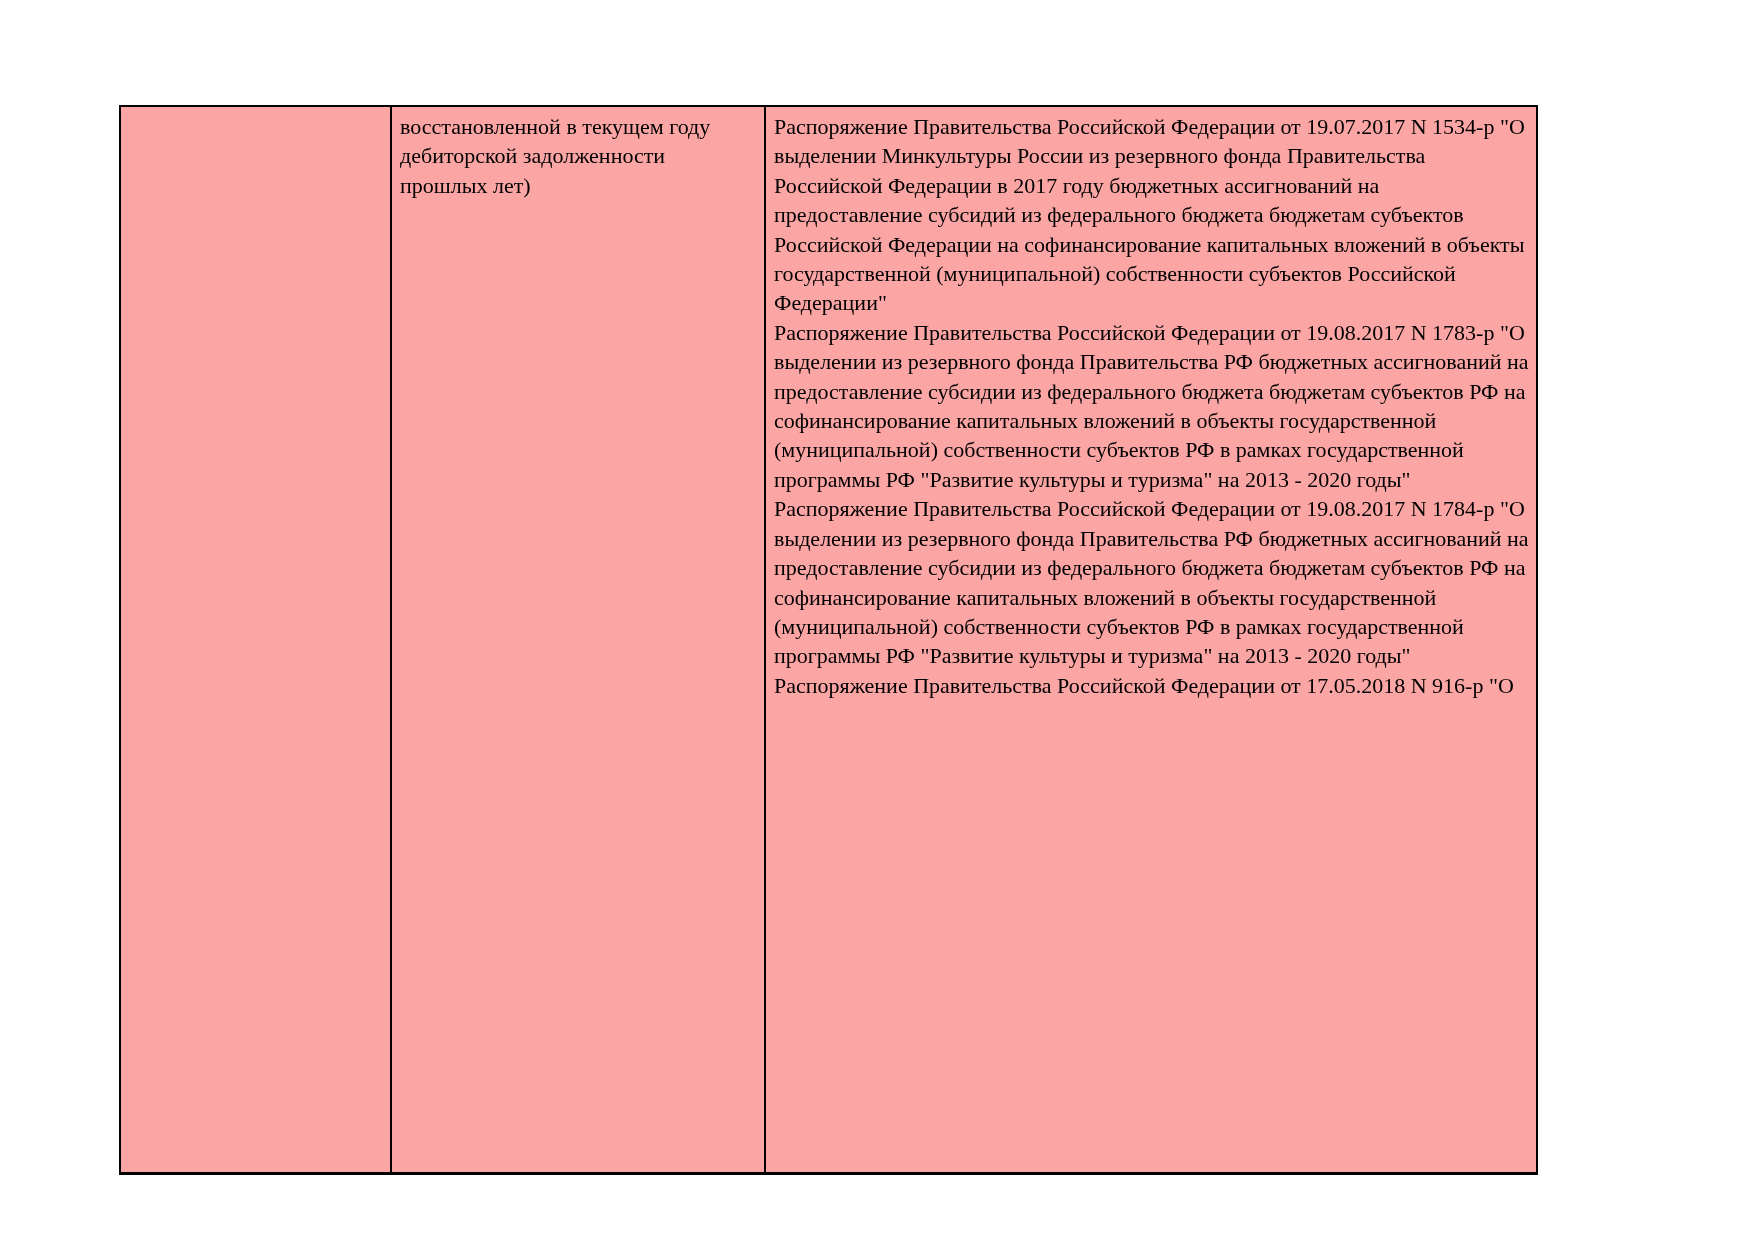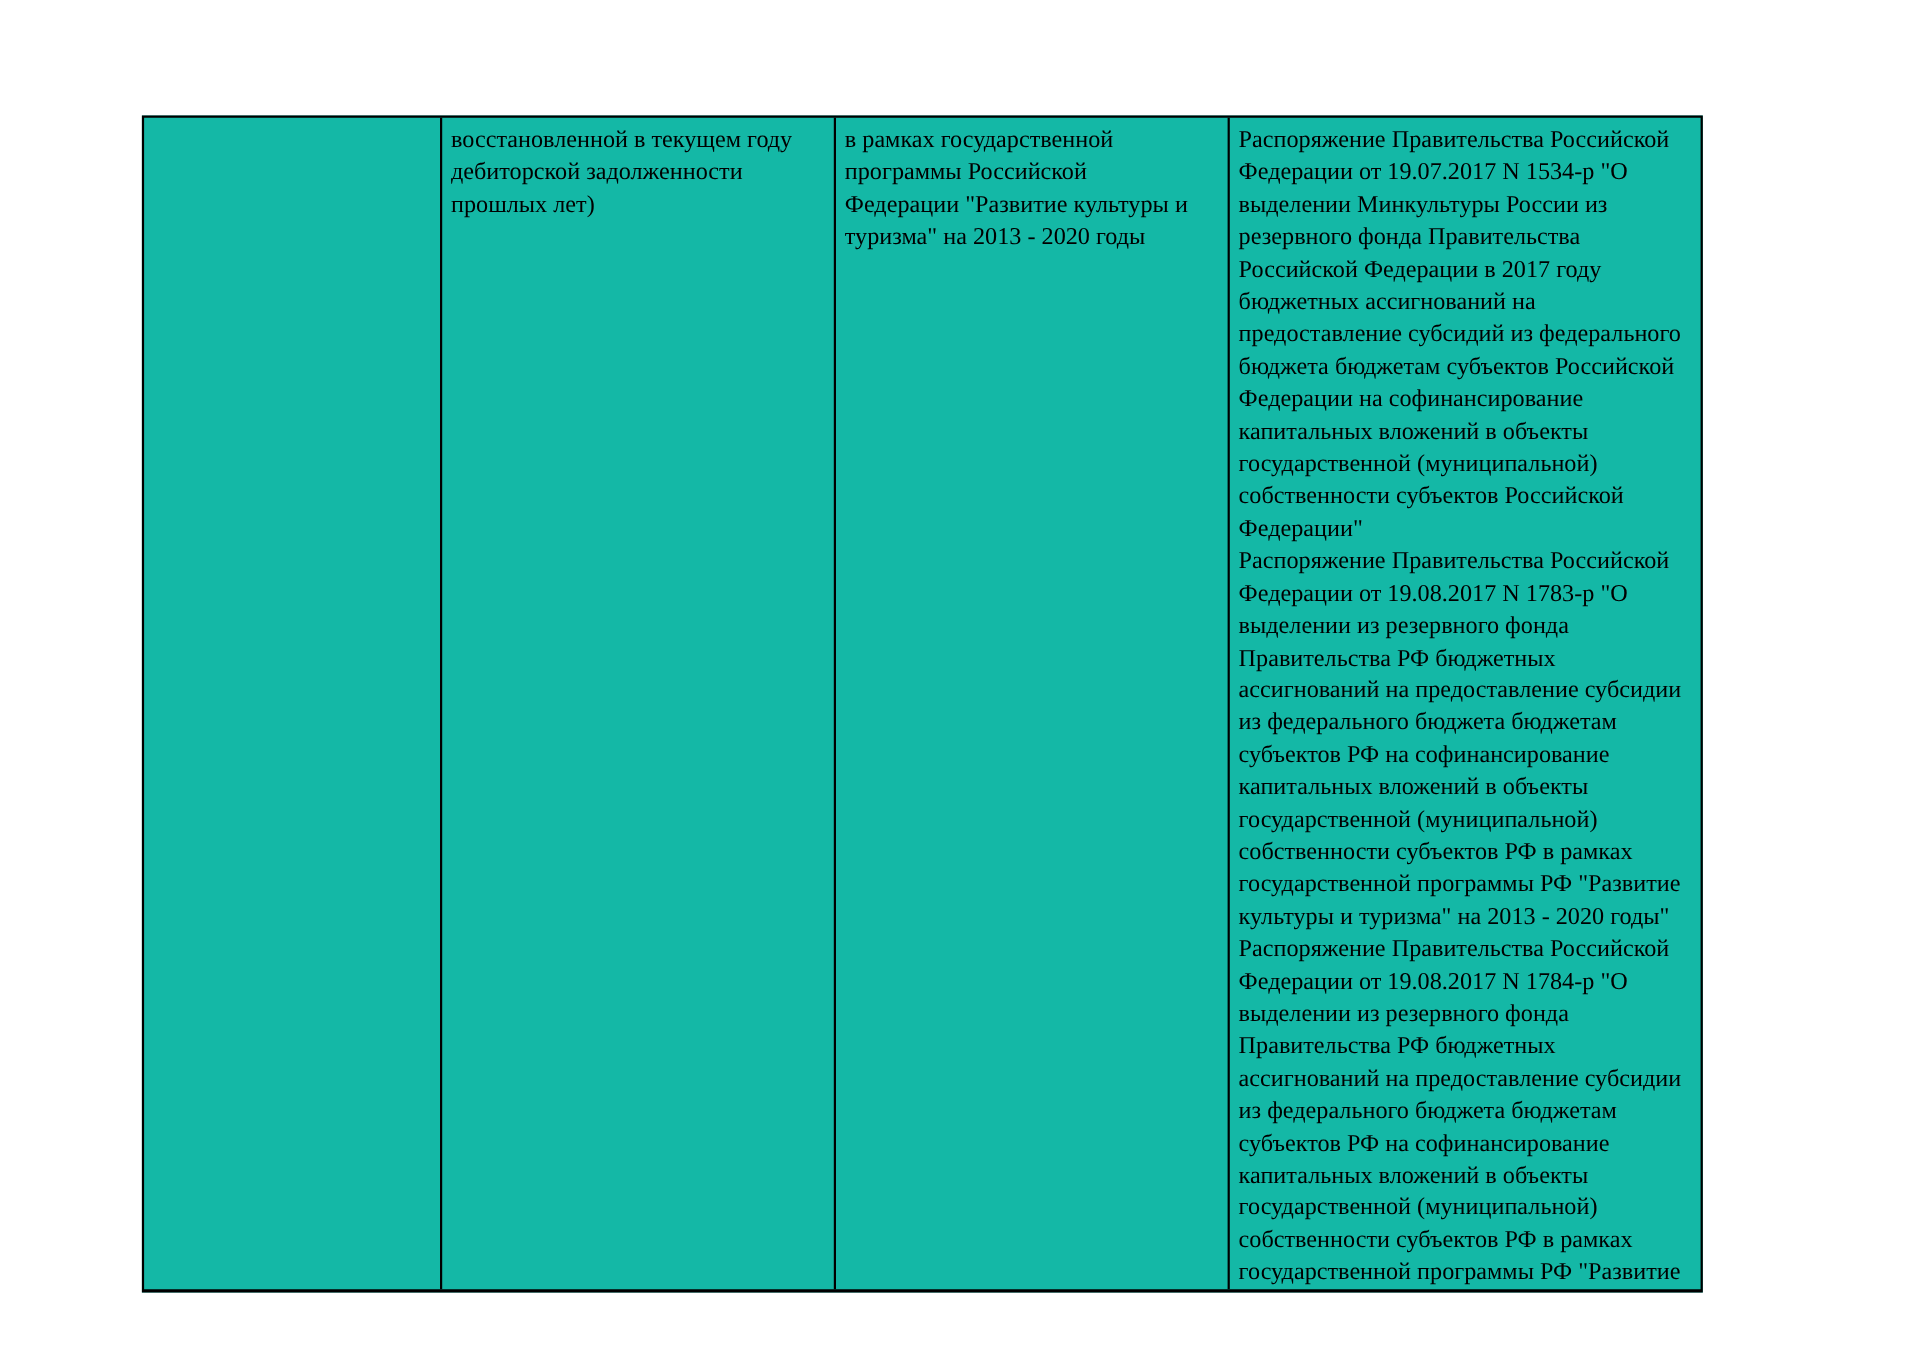--- a/index.html
+++ b/index.html
@@ -14,29 +14,29 @@
     font-family: "Liberation Serif", "DejaVu Serif", serif;
     color: #000000;
   }
   .page {
     position: absolute;
     inset: 0;
     background: #ffffff;
   }
   .doc-table {
     position: absolute;
-    left: 129px;
+    left: 119px;
     top: 105px;
     width: 1419px;
     height: 1070px;
     box-sizing: border-box;
     display: flex;
     border: 2px solid #000000;
     border-bottom-width: 3px;
-    background: #14b8a6;
+    background: #fca5a5;
   }
   .cell {
     box-sizing: border-box;
     padding: 5px 8px 0 8px;
     font-size: 22px;
     line-height: 29.4px;
     overflow: hidden;
     text-align: left;
   }
   .cell + .cell {
@@ -58,24 +58,22 @@
   <div class="doc-table">
 
     <div class="cell col1">
       <div class="para"></div>
     </div>
 
     <div class="cell col2">
       <div class="para">восстановленной в текущем году дебиторской задолженности прошлых лет)</div>
     </div>
 
-    <div class="cell col3">
-      <div class="para">в рамках государственной программы Российской Федерации "Развитие культуры и туризма" на 2013 - 2020 годы</div>
-    </div>
 
     <div class="cell col4">
       <div class="para">Распоряжение Правительства Российской Федерации от 19.07.2017 N 1534-р "О выделении Минкультуры России из резервного фонда Правительства Российской Федерации в 2017 году бюджетных ассигнований на предоставление субсидий из федерального бюджета бюджетам субъектов Российской Федерации на софинансирование капитальных вложений в объекты государственной (муниципальной) собственности субъектов Российской Федерации"</div>
       <div class="para">Распоряжение Правительства Российской Федерации от 19.08.2017 N 1783-р "О выделении из резервного фонда Правительства РФ бюджетных ассигнований на предоставление субсидии из федерального бюджета бюджетам субъектов РФ на софинансирование капитальных вложений в объекты государственной (муниципальной) собственности субъектов РФ в рамках государственной программы РФ "Развитие культуры и туризма" на 2013 - 2020 годы"</div>
       <div class="para">Распоряжение Правительства Российской Федерации от 19.08.2017 N 1784-р "О выделении из резервного фонда Правительства РФ бюджетных ассигнований на предоставление субсидии из федерального бюджета бюджетам субъектов РФ на софинансирование капитальных вложений в объекты государственной (муниципальной) собственности субъектов РФ в рамках государственной программы РФ "Развитие культуры и туризма" на 2013 - 2020 годы"</div>
+      <div class="para">Распоряжение Правительства Российской Федерации от 17.05.2018 N 916-р "О</div>
     </div>
 
   </div>
 </div>
 
 </body></html>

